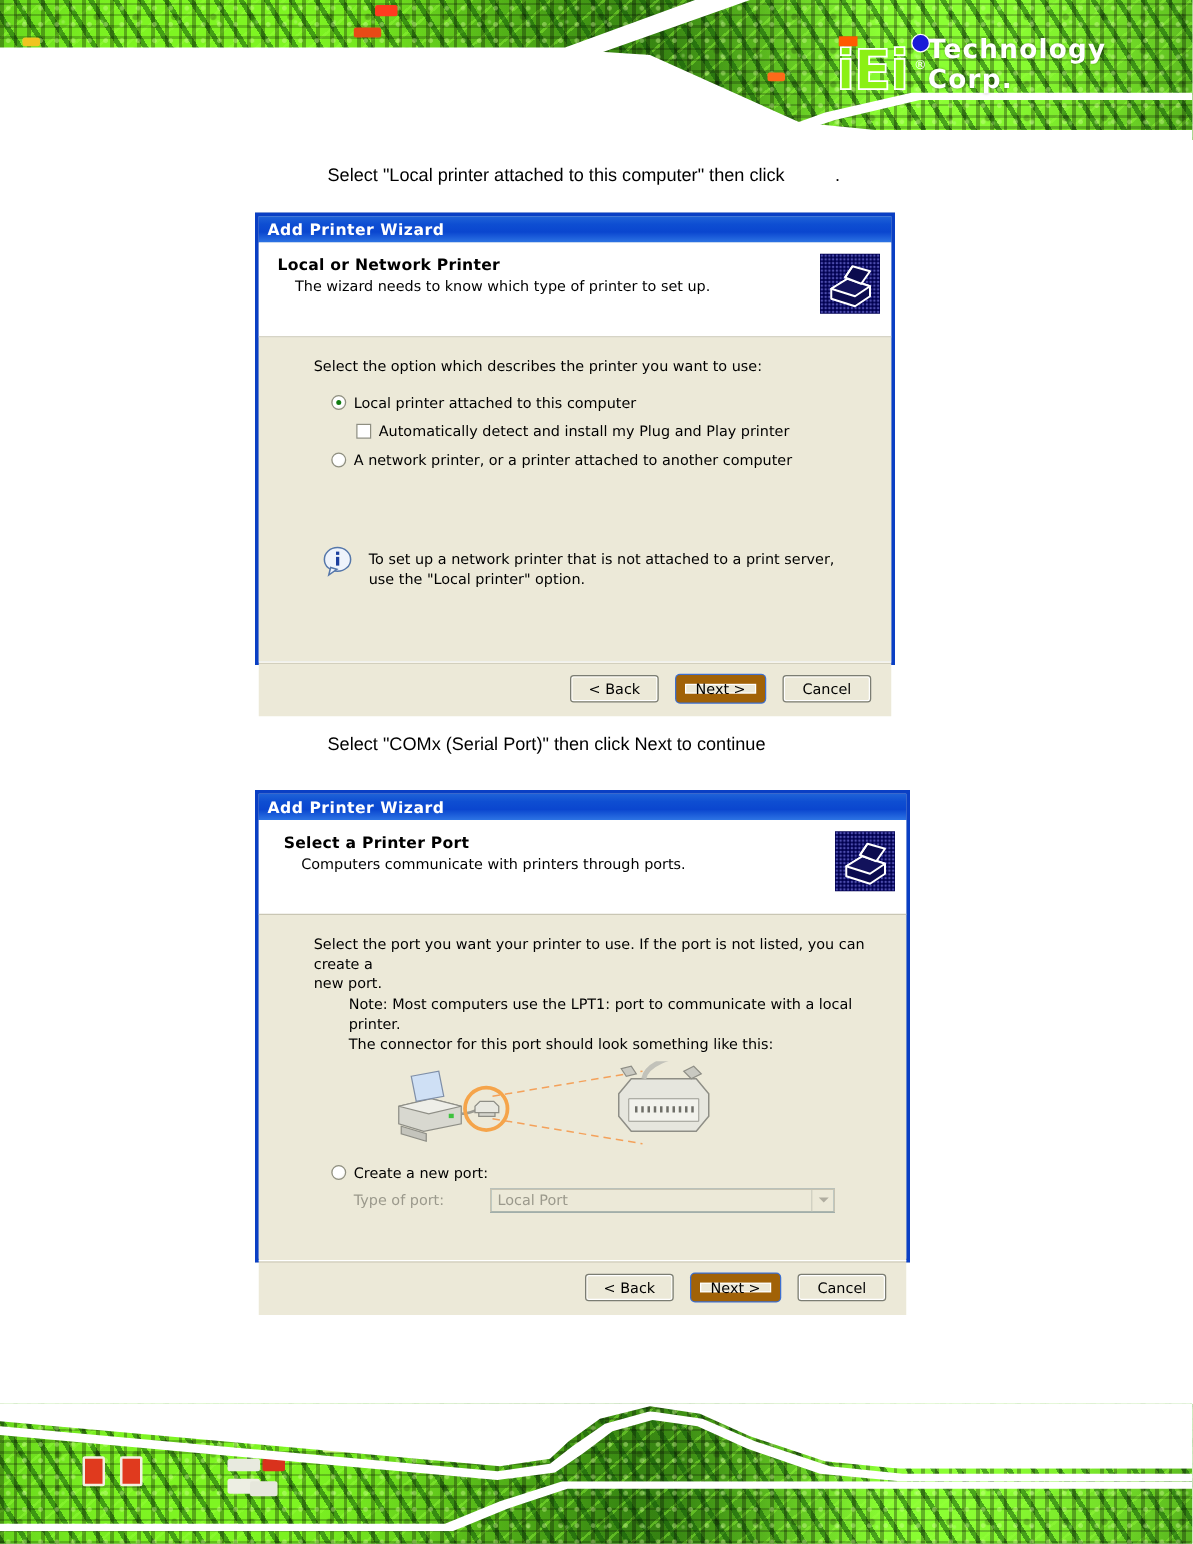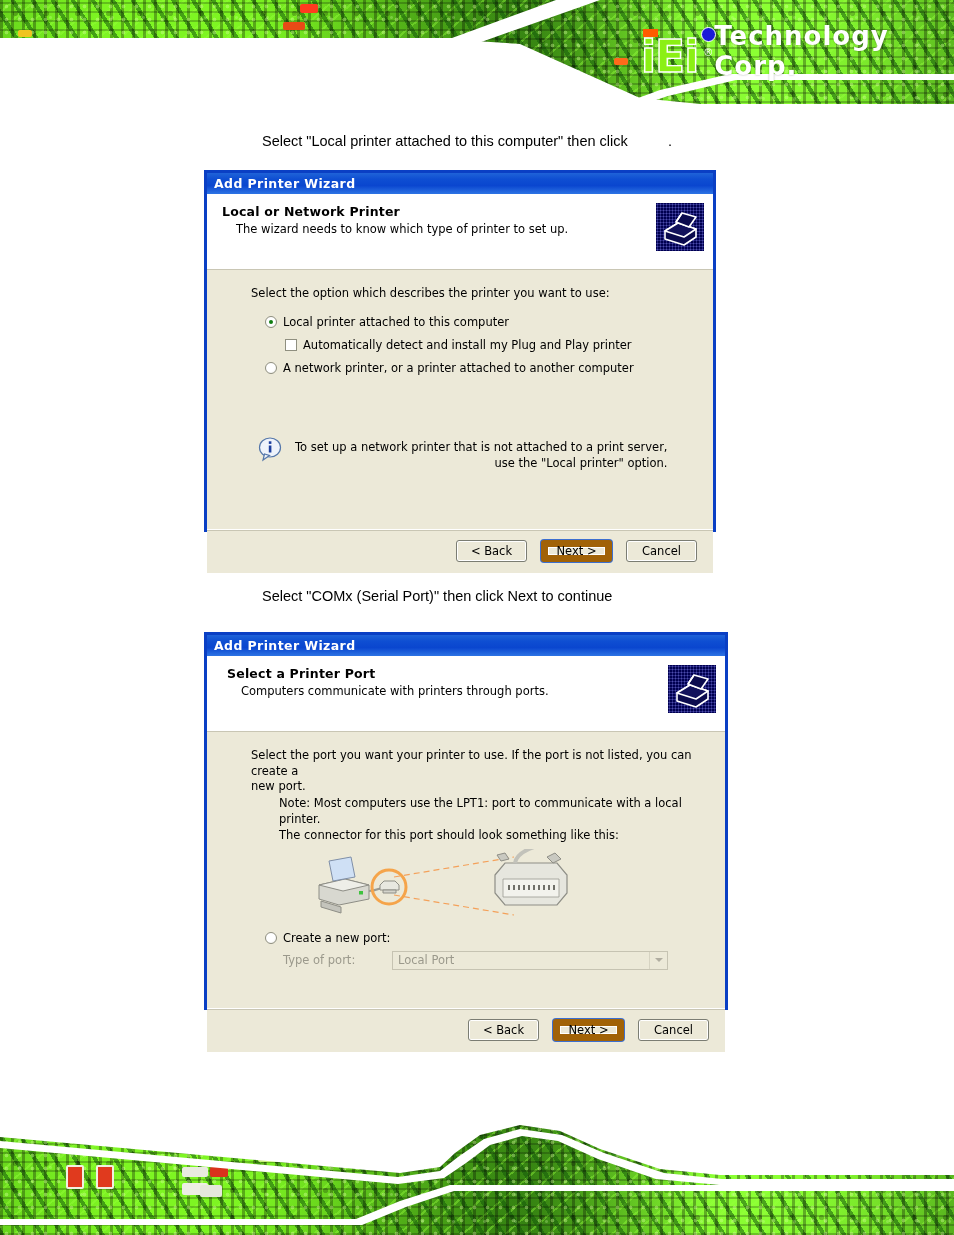--- a/index.html
+++ b/index.html
@@ -79,34 +79,34 @@
   }
   .bot-stripe2{
     position:absolute;left:0;top:0;width:954px;height:112px;
     background:#ffffff;
     clip-path:polygon(
       0 96px, 356px 96px, 400px 78px, 450px 62px, 954px 62px, 954px 68px, 454px 68px,
       406px 84px, 362px 102px, 0 102px);
   }
 
   
-  .logo-wrap{position:absolute;left:641px;top:26px;height:56px;display:flex;align-items:center;}
+  .logo-wrap{position:absolute;left:669px;top:26px;height:56px;display:flex;align-items:center;}
   .iei{position:relative;display:flex;align-items:flex-end;height:46px;}
   .iei-letter{
     color:#8bf014;
     font-family:"DejaVu Sans",sans-serif;
     font-weight:bold;font-size:44px;line-height:40px;
     -webkit-text-stroke:1.4px #ffffff;
     letter-spacing:-1px;
   }
   .iei-sq{position:absolute;left:2px;top:-2px;width:15px;height:8px;background:#ff5a00;}
   .iei-dot{position:absolute;left:60px;top:-4px;width:15px;height:15px;border-radius:50%;background:#1a1ad8;border:1.3px solid #fff;box-sizing:border-box;}
   .reg{color:#ffffff;font-size:10px;font-family:"DejaVu Sans",sans-serif;margin:0 1px 4px 5px;}
   .corp{
-    color:#ffffff;font-weight:bold;font-size:26px;
+    color:#ffffff;font-weight:bold;font-size:21px;
     font-family:"DejaVu Sans",sans-serif;letter-spacing:1px;
     margin-bottom:6px;
     text-shadow:0 0 2px rgba(0,0,0,.35);
   }
 
   
   .caption{
     position:absolute;
     font-family:"Liberation Sans",sans-serif;
     font-size:14.5px;color:#000;white-space:pre;
@@ -281,21 +281,21 @@
     <div class="opt-row" style="margin-top:9px;margin-left:34px;">
       <span class="checkbox"></span>
       <span>Automatically detect and install my Plug and Play printer</span>
     </div>
 
     <div class="opt-row" style="margin-top:9px;margin-left:14px;">
       <span class="radio"></span>
       <span>A network printer, or a printer attached to another computer</span>
     </div>
 
-    <div style="display:flex;gap:12px;margin-top:61px;margin-left:6px;align-items:flex-start;text-align:right;">
+    <div style="display:flex;gap:12px;margin-top:61px;margin-left:6px;align-items:flex-start;">
       <div class="info-icon">
         <svg width="26" height="26" viewBox="0 0 26 26" aria-hidden="true">
           <ellipse cx="13" cy="11.5" rx="10.5" ry="9.5" fill="#eef3fb" stroke="#5577aa" stroke-width="1.2"></ellipse>
           <path d="M7.5 18 L6 24 L12.5 19.5 Z" fill="#eef3fb" stroke="#5577aa" stroke-width="1.2"></path>
           <rect x="11.8" y="9.5" width="2.6" height="7" fill="#1c3f9e"></rect>
           <rect x="11.8" y="5.3" width="2.6" height="2.6" fill="#1c3f9e"></rect>
         </svg>
       </div>
       <div class="note" style="padding-top:3px;">
         <div>To set up a network printer that is not attached to a print server,</div>

